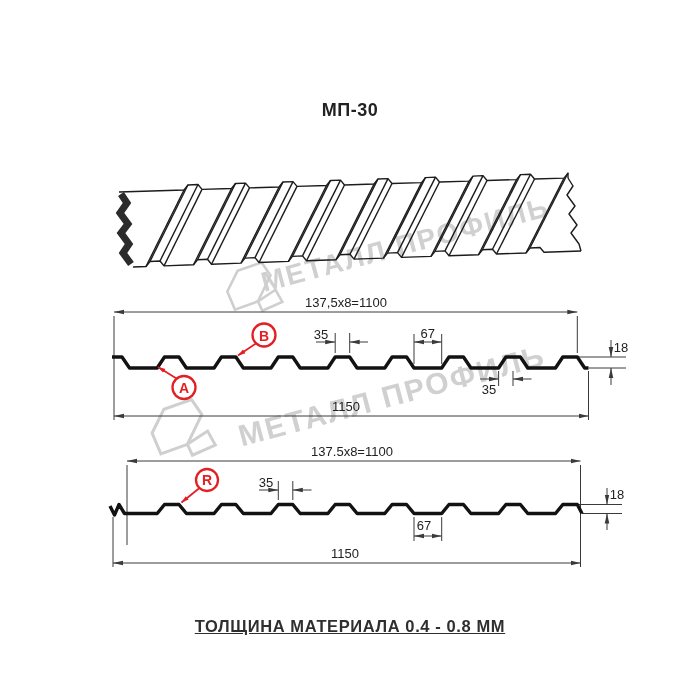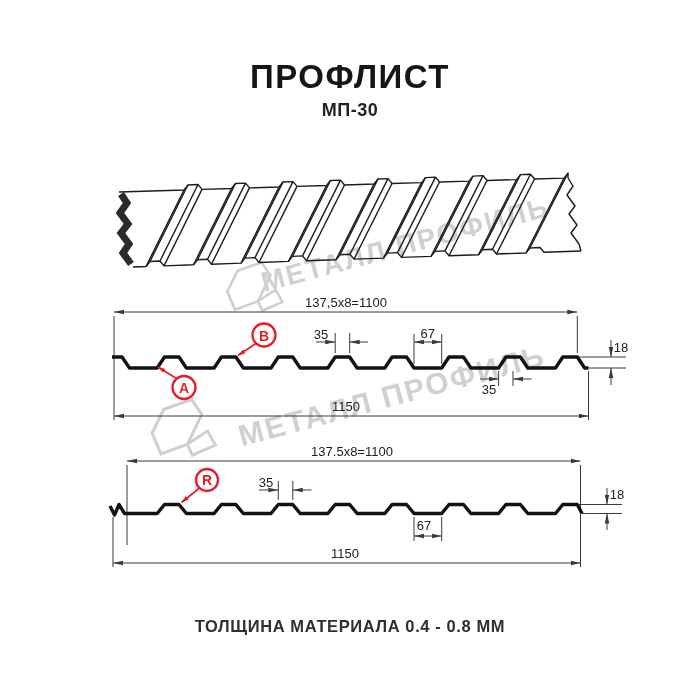--- a/index.html
+++ b/index.html
@@ -4,39 +4,38 @@
 <style>
   html,body{margin:0;padding:0;}
   body{width:700px;height:700px;background:#ffffff;overflow:hidden;
        font-family:"Liberation Sans", sans-serif;}
   .stage{position:relative;width:700px;height:700px;background:#fff;}
   .title{position:absolute;top:60px;left:0;width:700px;text-align:center;
          font-size:33px;font-weight:800;letter-spacing:1.5px;color:#161616;line-height:1;}
   .subtitle{position:absolute;top:101px;left:0;width:700px;text-align:center;
          font-size:18px;font-weight:700;letter-spacing:0.5px;color:#222;line-height:1;}
   .footer{position:absolute;top:618px;left:0;width:700px;text-align:center;
-         font-size:16.5px;font-weight:600;letter-spacing:0.6px;color:#2f2f2f;line-height:1;}
+         font-size:16.5px;font-weight:600;letter-spacing:0.6px;color:#2f2f2f;line-height:1;text-decoration:underline;}
   svg.art{position:absolute;left:0;top:0;width:700px;height:700px;}
   .sl{fill:none;stroke:#1c1c1c;stroke-width:1.4;stroke-linejoin:round;}
   .sledge{fill:none;stroke:#2b2b2b;stroke-width:7;stroke-linejoin:miter;}
   .prof{fill:none;stroke:#121212;stroke-width:3.4;stroke-linejoin:round;}
   .dl{fill:none;stroke:#3a3a3a;stroke-width:1;}
   .dt{fill:#222;font-size:13px;text-anchor:middle;}
   .wm{fill:#d0d0d0;font-weight:700;letter-spacing:2px;text-anchor:middle;}
   .wm-logo{fill:none;stroke:#cfcfcf;stroke-width:2.6;stroke-linejoin:miter;}
   .rc{fill:none;stroke:#e31e24;stroke-width:2.3;}
   .rt{fill:#e31e24;font-weight:700;font-size:14px;text-anchor:middle;}
   .rl{fill:none;stroke:#e31e24;stroke-width:1.7;}
 </style>
 </head>
 <body>
 
 <div class="stage">
 
-  <div class="title">ПРОФЛИСТ</div>
   <div class="subtitle">МП-30</div>
 
   <svg class="art" viewBox="0 0 700 700">
     <defs>
       <marker id="m-e" markerUnits="userSpaceOnUse" markerWidth="11" markerHeight="7" refX="10" refY="3" orient="auto">
           <path d="M0 0.7 L10 3 L0 5.3 Z" fill="#3a3a3a"></path>
         </marker>
       <marker id="m-s" markerUnits="userSpaceOnUse" markerWidth="11" markerHeight="7" refX="0" refY="3" orient="auto">
           <path d="M10 0.7 L0 3 L10 5.3 Z" fill="#3a3a3a"></path>
         </marker>

